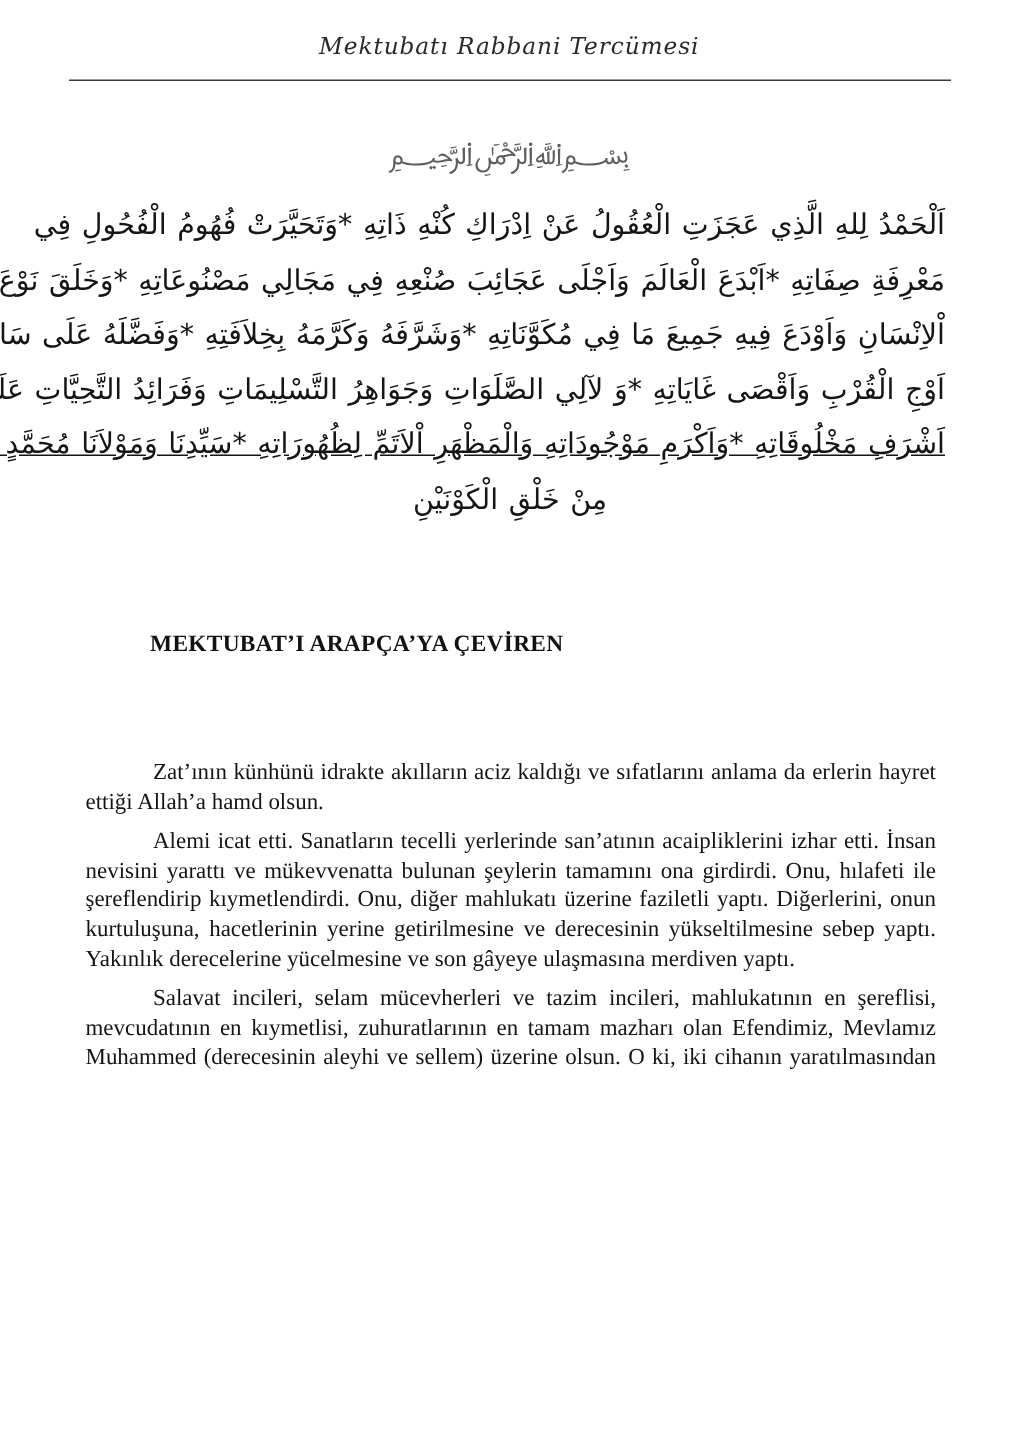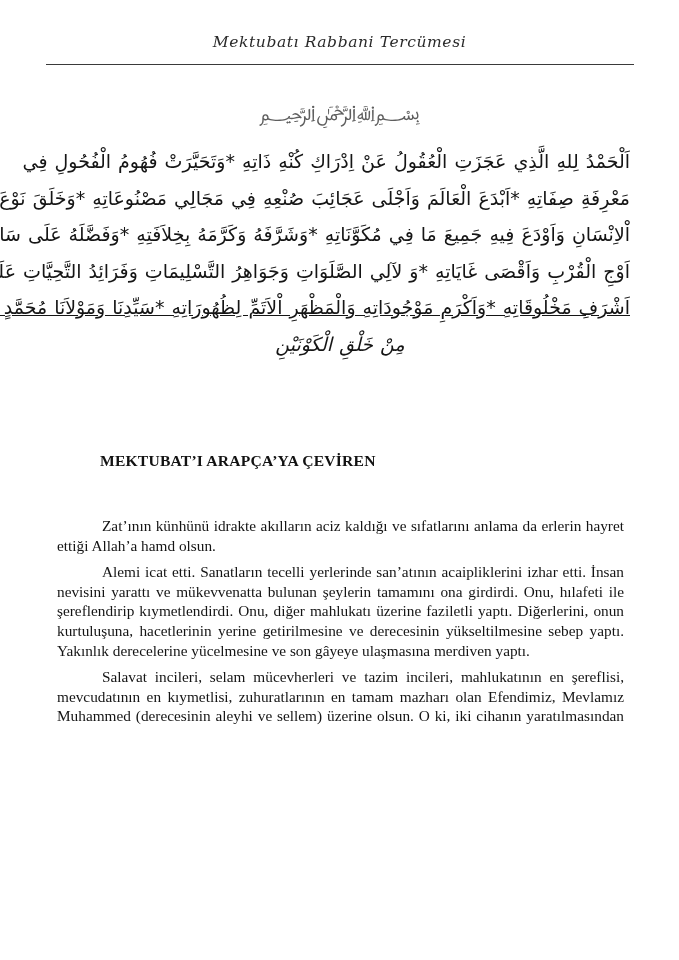--- a/index.html
+++ b/index.html
@@ -4,21 +4,21 @@
 <style>
   html, body {
     margin: 0;
     padding: 0;
     background: #ffffff;
   }
   .page {
     position: relative;
     width: 679px;
     height: 716px;
-    margin: 11px auto;
+    margin: 0 auto;
     background: #ffffff;
     overflow: hidden;
     font-family: "Liberation Serif", "DejaVu Serif", serif;
     color: #1b1b1b;
   }
 
   
   .running-head {
     position: absolute;
     top: 22px;
@@ -74,26 +74,26 @@
   .arabic-block .ar-line {
     display: block;
     white-space: nowrap;
   }
   .ar-l1 { text-align: center; }
   .ar-l2 { text-align: right; }
   .ar-l3 { text-align: right; }
   .ar-l4 { text-align: center; }
   .ar-l5 { }
   .ar-l6 { text-align: right; text-decoration: underline; }
-  .ar-l7 { text-align: right; font-style: italic; }
+  .ar-l7 { text-align: right; }
 
   
   .section-heading {
     position: absolute;
-    top: 440px;
+    top: 420px;
     left: 100px;
     width: 480px;
     font-family: "Liberation Serif", "DejaVu Serif", serif;
     font-weight: bold;
     font-size: 15.6px;
     line-height: 20px;
     letter-spacing: 0.2px;
     color: #121212;
   }
   .section-heading .hl {

